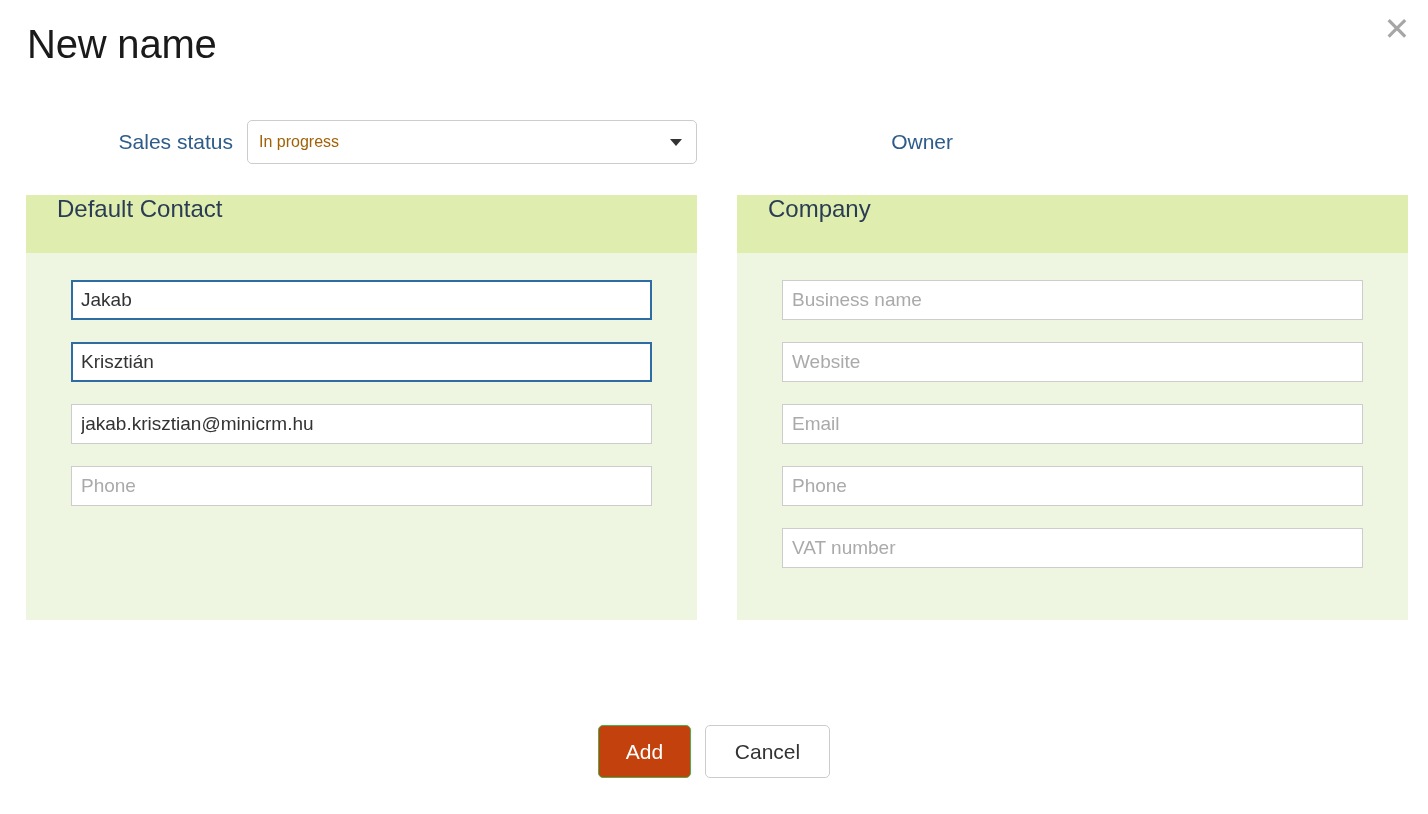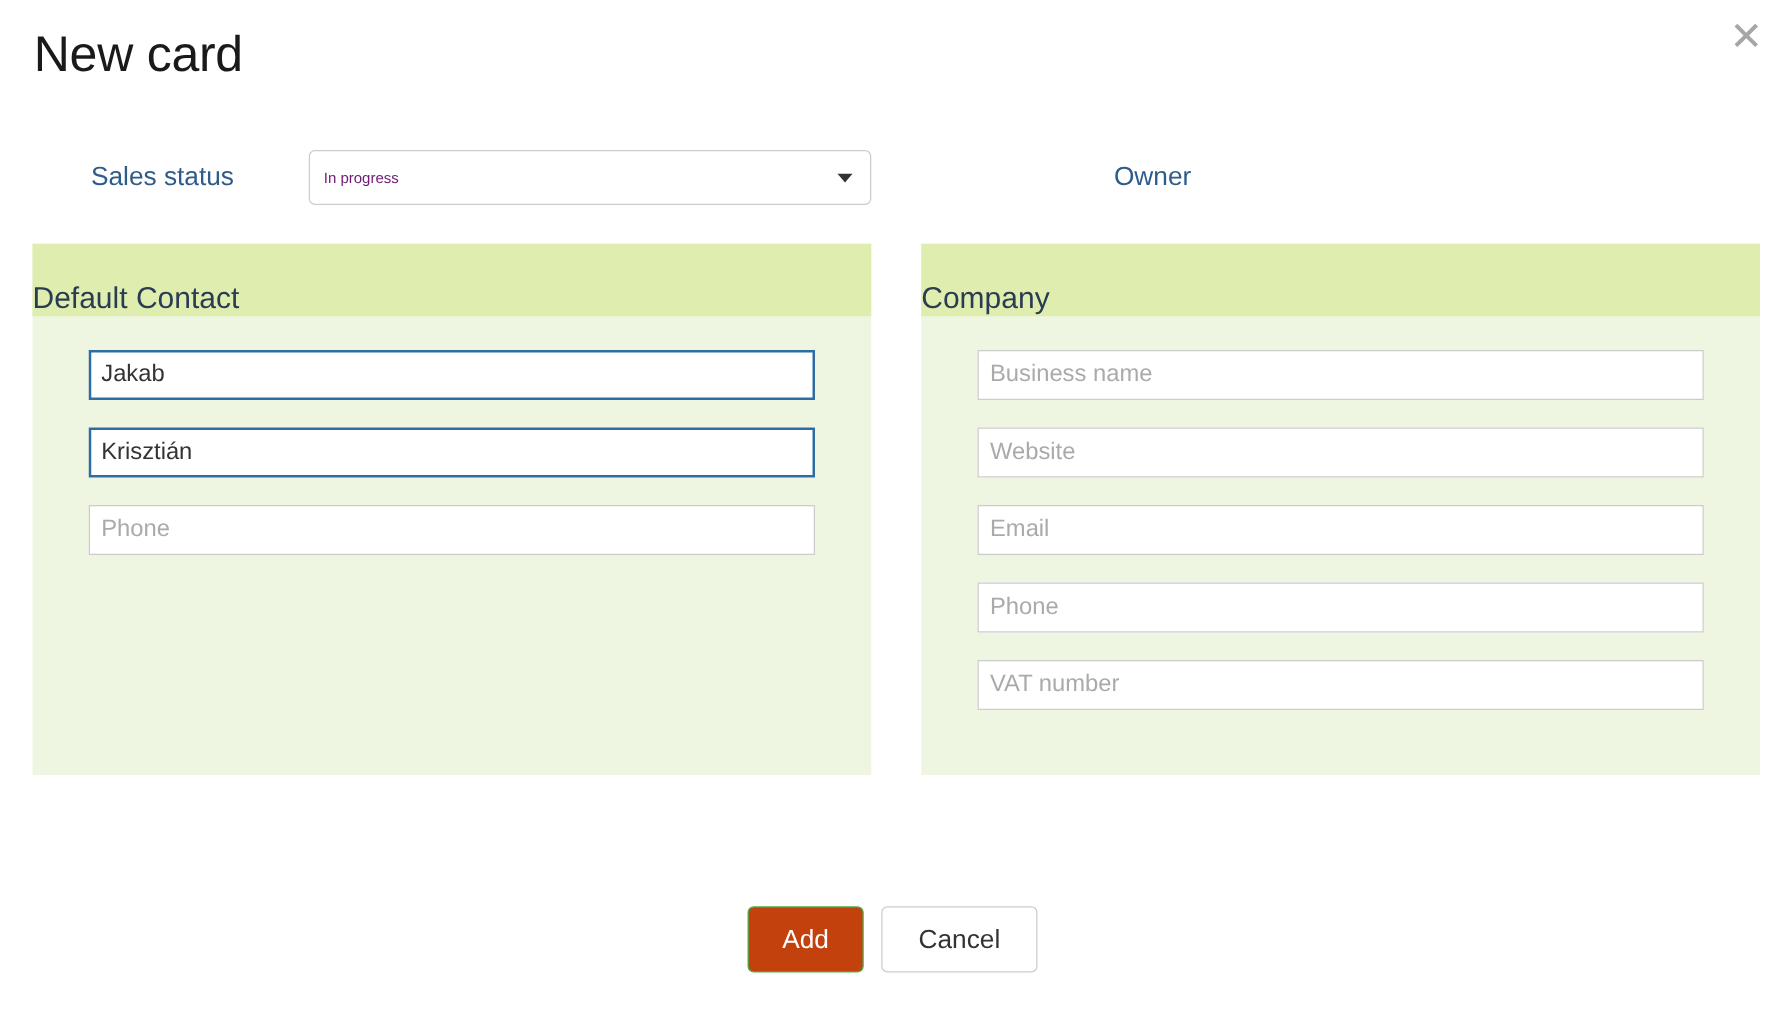--- a/index.html
+++ b/index.html
@@ -59,43 +59,43 @@
   .top-row.left  { left: 27px;  width: 670px; }
   .top-row.right { left: 737px; width: 671px; }
 
   .field-label {
     color: #2e5c8a;
     font-size: 21px;
     white-space: nowrap;
     padding-right: 14px;
     flex: 0 0 auto;
   }
-  .top-row.left  .field-label { width: 206px; text-align: center; }
+  .top-row.left  .field-label { width: 206px; text-align: right; }
   .top-row.right .field-label { width: 216px; text-align: right; }
 
   
   .select-ctl {
     position: relative;
     flex: 1 1 auto;
     height: 44px;
     background: #ffffff;
     border: 1px solid #cccccc;
     border-radius: 5px;
     box-sizing: border-box;
     cursor: pointer;
   }
   .select-ctl .sel-text {
     position: absolute;
     left: 11px;
     top: 0;
     right: 34px;
     height: 42px;
     line-height: 42px;
-    font-size: 12px;
-    color: #701a75;
+    font-size: 16px;
+    color: #a16207;
     overflow: hidden;
     white-space: nowrap;
     text-overflow: ellipsis;
   }
   .caret {
     position: absolute;
     right: 14px;
     top: 50%;
     margin-top: -3px;
     width: 0;
@@ -113,21 +113,22 @@
     height: 425px;
     background: #eef5e0;
   }
   .panel.left  { left: 26px; }
   .panel.right { left: 737px; }
 
   .panel-head {
     height: 58px;
     background: #dfeeae;
     display: flex;
-    align-items: flex-end;
+    align-items: flex-start;
+    padding-left: 31px;
     box-sizing: border-box;
   }
   .panel-head-title {
     font-size: 24px;
     color: #2a3c54;
     font-weight: 400;
   }
 
   .panel-body {
     padding: 27px 45px 0 45px;
@@ -206,21 +207,21 @@
     border: 1px solid #cccccc;
     color: #333333;
     min-width: 125px;
   }
 </style>
 </head>
 <body>
 
 <button class="close-btn">✕</button>
 
-<div class="page-title">New card</div>
+<div class="page-title">New name</div>
 
 <div class="top-row left">
   <div class="field-label">Sales status</div>
   <div class="select-ctl">
     <div class="sel-text">In progress</div>
     <span class="caret"></span>
   </div>
 </div>
 
 <div class="top-row right">
@@ -231,20 +232,23 @@
   <div class="panel-head">
     <span class="panel-head-title">Default Contact</span>
   </div>
   <div class="panel-body" id="contact-fields">
       <div class="fld focused">
         <div class="txt">Jakab</div>
       </div>
       <div class="fld focused">
         <div class="txt">Krisztián</div>
       </div>
+      <div class="fld">
+        <div class="txt">jakab.krisztian@minicrm.hu</div>
+      </div>
       <div class="fld placeholder">
         <div class="txt">Phone</div>
       </div>
     </div>
 </div>
 
 <div class="panel right">
   <div class="panel-head">
     <span class="panel-head-title">Company</span>
   </div>

